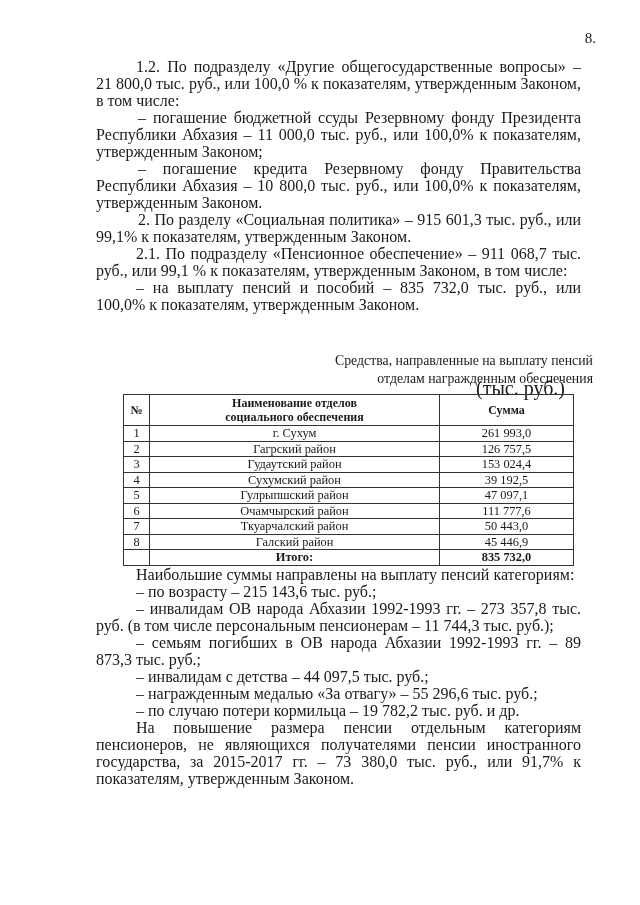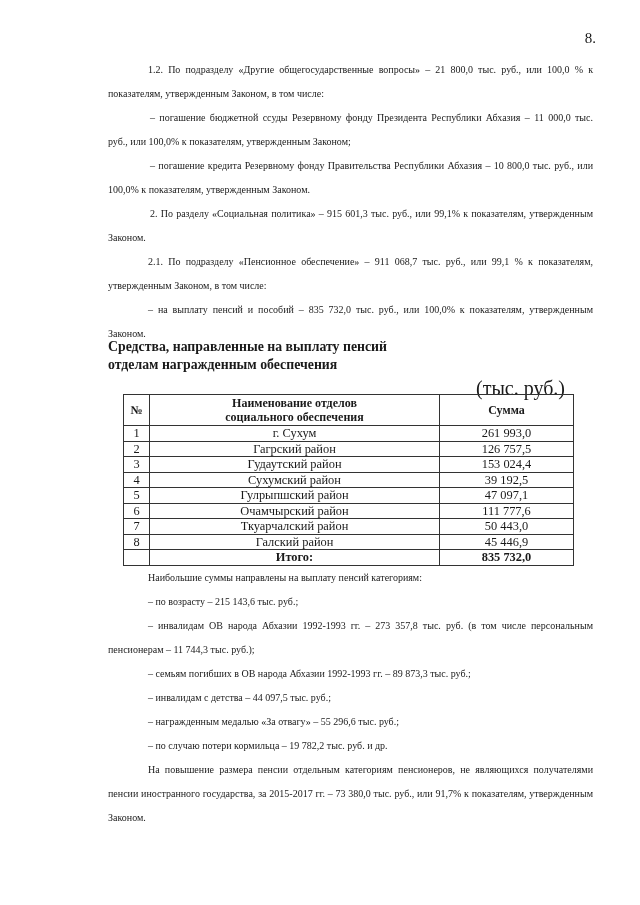--- a/index.html
+++ b/index.html
@@ -16,41 +16,41 @@
       color: #1a1a1a;
     }
     .page-number {
       position: absolute;
       top: 30px;
       right: 44px;
       font-size: 15px;
     }
     .text-block {
       position: absolute;
-      left: 108px;
+      left: 96px;
       width: 485px;
-      font-size: 10px;
-      line-height: 24px;
+      font-size: 16px;
+      line-height: 17px;
     }
     .para {
       margin: 0;
       text-align: justify;
       text-indent: 40px;
     }
     .para.indent-2 { text-indent: 42px; }
     #block1 { top: 58px; }
     #block2 { top: 566px; }
 
     .table-title {
       position: absolute;
-      top: 338px;
+      top: 352px;
       left: 108px;
       width: 485px;
-      text-align: left;
-      font-weight: bold;
+      text-align: right;
+      font-weight: normal;
       font-size: 13.8px;
       line-height: 18px;
     }
     .units {
       position: absolute;
       top: 377px;
       left: 476px;
       font-size: 20px;
     }
     table.pension-table {

